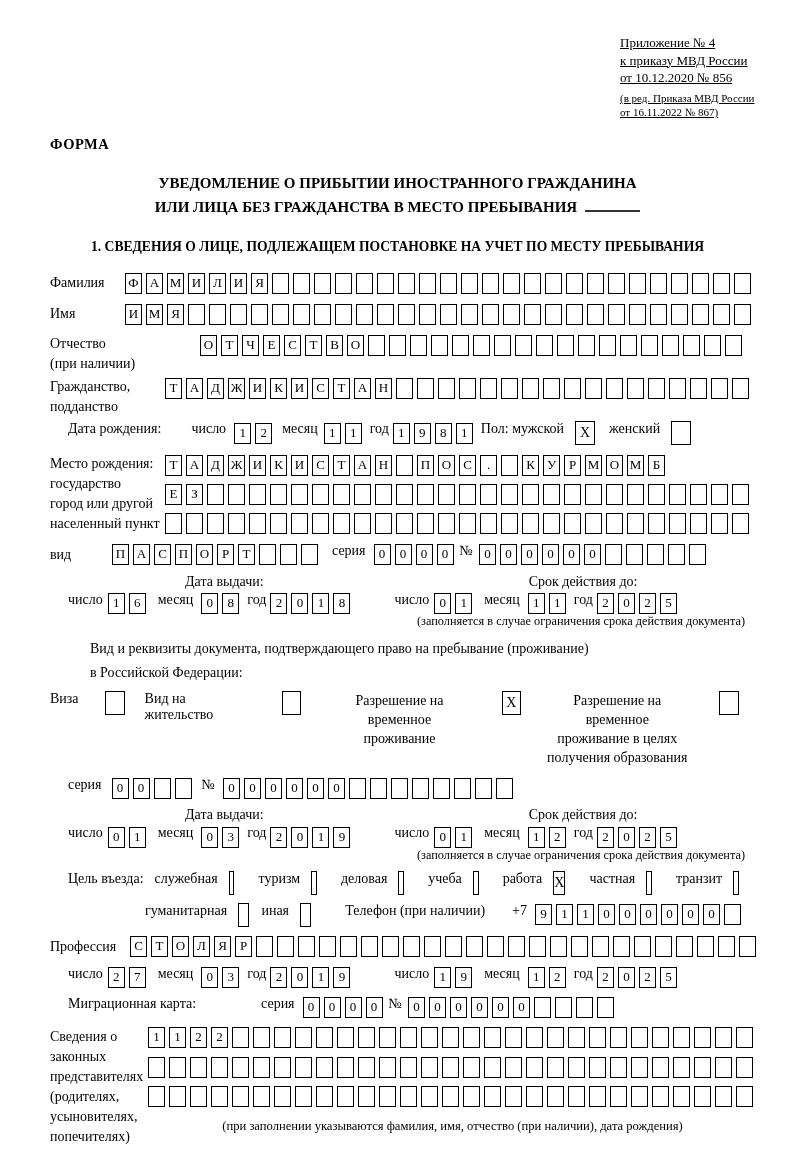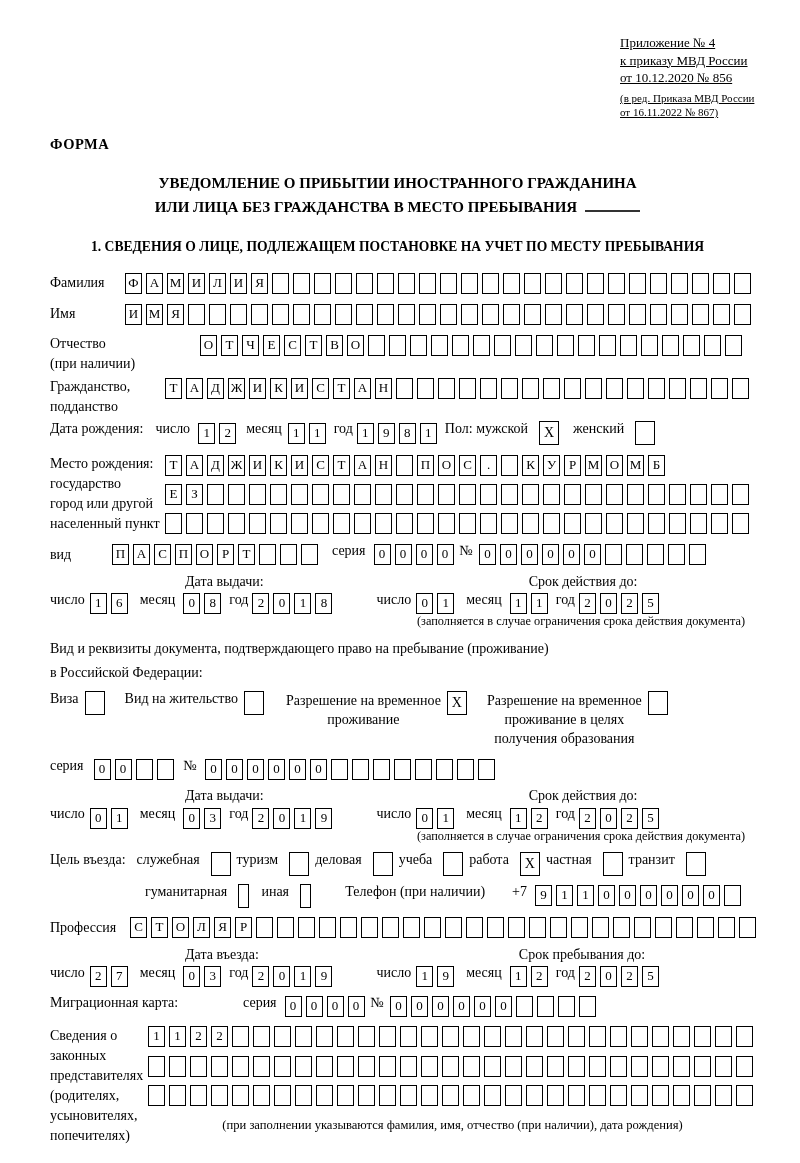--- a/index.html
+++ b/index.html
@@ -25,24 +25,24 @@
   .cell { display:inline-block; width:17px; height:21px; border:1.6px solid #000; margin-right:4px;
           text-align:center; font-size:13px; line-height:18px; vertical-align:middle; }
   .chk { display:inline-block; width:20px; height:24px; border:1.6px solid #000; text-align:center;
          font-size:14px; line-height:21px; vertical-align:middle; margin:0 6px; }
   .kv { vertical-align:middle; }
   .stack > .cellrow { margin-bottom:7px; }
 
   .dochead { text-align:center; font-weight:bold; font-size:13.6px; margin:4px 0 8px 0; }
   .dheads { display:flex; font-size:14px; margin-bottom:2px; }
   .note { text-align:right; font-size:12.3px; margin:-2px 0 8px 0; }
-  .para { line-height:1.7; }
-  .grp .kv { margin:0 5px 0 0; }
+  .para { line-height:1.7;margin-left:40px; }
+  .grp .kv { margin:0 5px 0 18px; }
   .grp { white-space:nowrap; }
-  .cbitem { display:inline-flex; align-items:flex-start; }
+  .cbitem { display:inline-flex; align-items:flex-start;gap:20px; }
   .cbitem .txt { text-align:center; line-height:19px; }
   .legal-caption { font-size:12.6px; margin-top:12px; text-align:center; }
 </style>
 </head>
 <body>
 
 <div class="page">
 
   <div class="annex">
     <div>Приложение № 4</div>
@@ -237,24 +237,20 @@
       <span class="kv" style="margin-left:28px">Телефон (при наличии)</span>
       <span class="kv" style="margin:0 8px 0 22px">+7</span>
       <span class="cellrow"><span class="cell">9</span><span class="cell">1</span><span class="cell">1</span><span class="cell">0</span><span class="cell">0</span><span class="cell">0</span><span class="cell">0</span><span class="cell">0</span><span class="cell">0</span><span class="cell"></span></span>
     </div>
 
     <div class="r">
       <span class="lbl" style="width:80px">Профессия</span>
       <span class="cellrow"><span class="cell">С</span><span class="cell">Т</span><span class="cell">О</span><span class="cell">Л</span><span class="cell">Я</span><span class="cell">Р</span><span class="cell"></span><span class="cell"></span><span class="cell"></span><span class="cell"></span><span class="cell"></span><span class="cell"></span><span class="cell"></span><span class="cell"></span><span class="cell"></span><span class="cell"></span><span class="cell"></span><span class="cell"></span><span class="cell"></span><span class="cell"></span><span class="cell"></span><span class="cell"></span><span class="cell"></span><span class="cell"></span><span class="cell"></span><span class="cell"></span><span class="cell"></span><span class="cell"></span><span class="cell"></span><span class="cell"></span></span>
     </div>
 
-    <div class="dheads">
-      <span style="margin-left:135px">Дата въезда:</span>
-      <span style="margin-left:260px">Срок пребывания до:</span>
-    </div>
 
     <div class="r grp">
       <span class="kv">число</span>
       <span class="cellrow"><span class="cell">2</span><span class="cell">7</span></span>
       <span class="kv" style="margin:0 8px">месяц</span>
       <span class="cellrow"><span class="cell">0</span><span class="cell">3</span></span>
       <span class="kv" style="margin:0 4px">год</span>
       <span class="cellrow"><span class="cell">2</span><span class="cell">0</span><span class="cell">1</span><span class="cell">9</span></span>
       <span class="kv" style="margin-left:40px">число</span>
       <span class="cellrow"><span class="cell">1</span><span class="cell">9</span></span>

